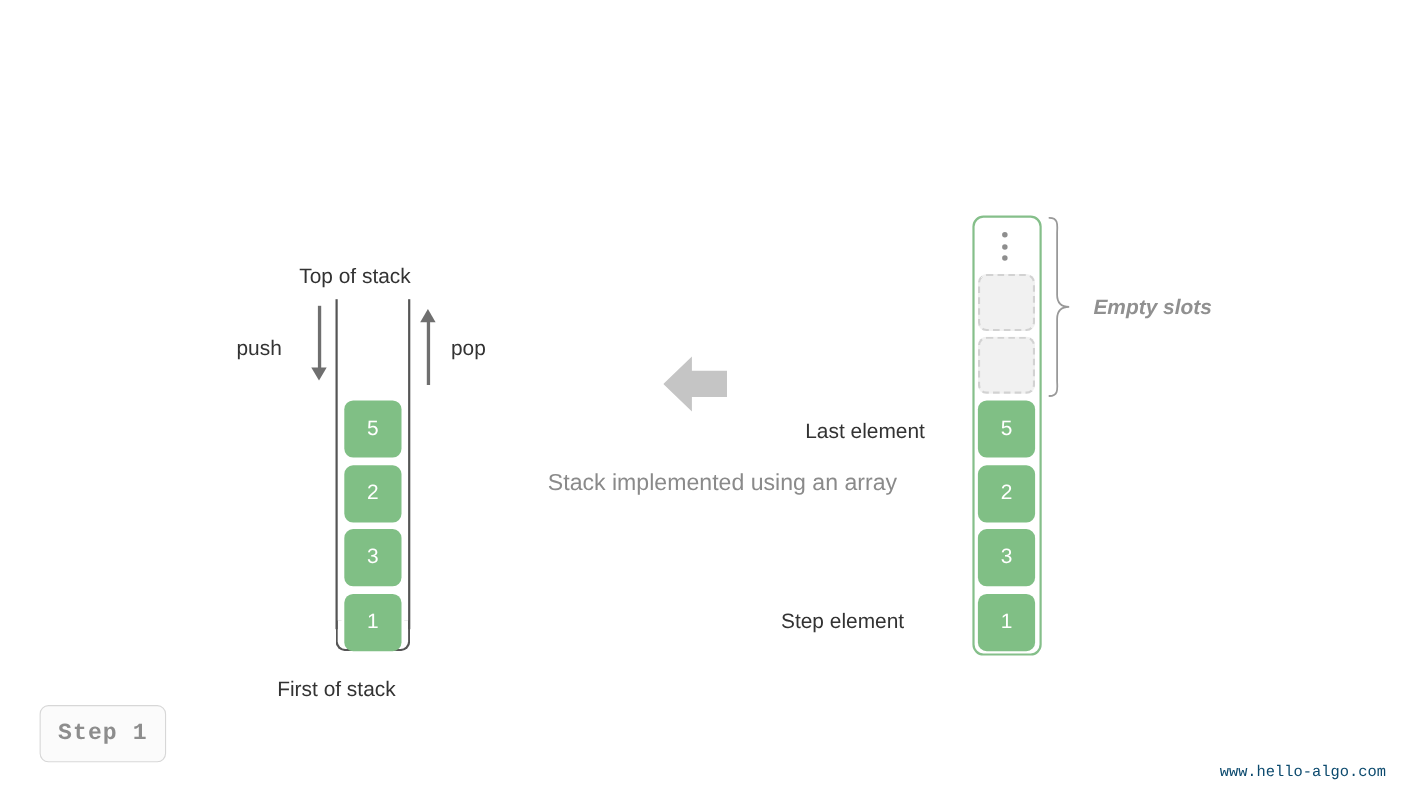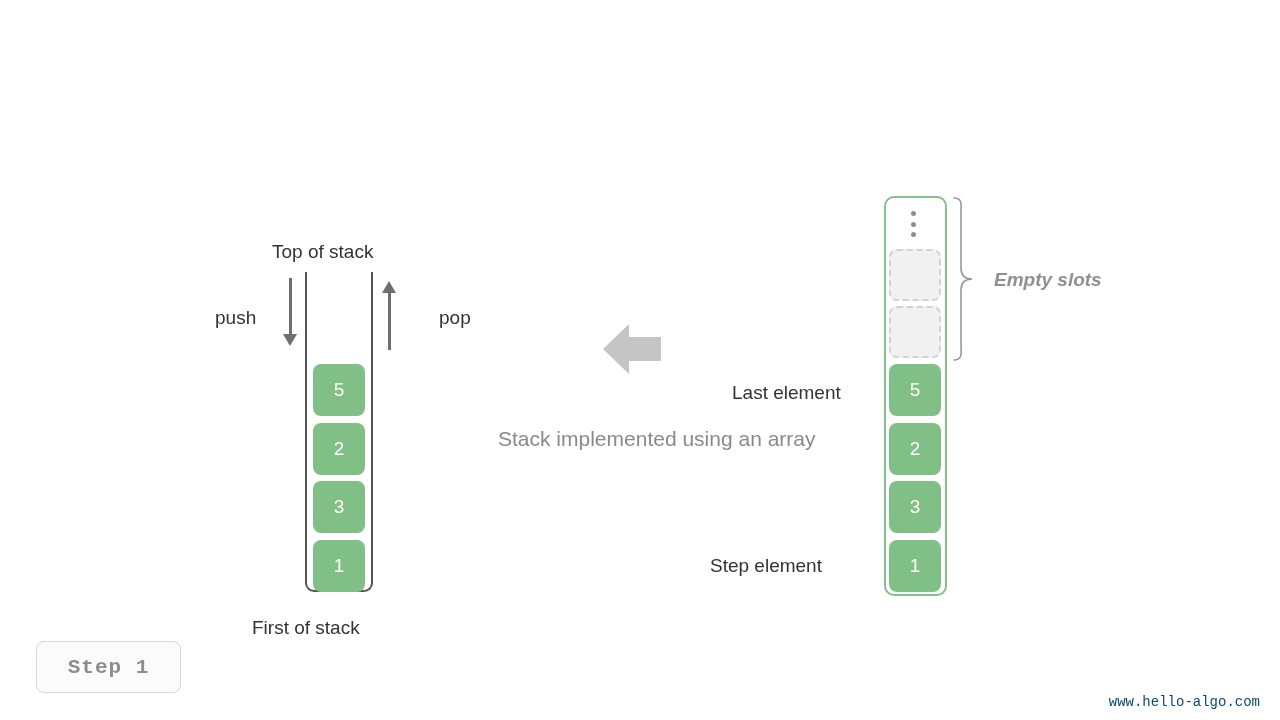--- a/index.html
+++ b/index.html
@@ -184,21 +184,21 @@
     top: 196px;
     width: 26px;
     height: 166px;
   }
 
   
   #step-badge {
     position: absolute;
     left: 36px;
     top: 641px;
-    width: 145px;
+    width: 115px;
     height: 52px;
     border: 1px solid #d7d7d7;
     border-radius: 8px;
     background: #fbfbfb;
     display: flex;
     align-items: center;
     justify-content: center;
     font-family: "Liberation Mono", monospace;
     font-weight: bold;
     font-size: 21px;
@@ -224,21 +224,21 @@
 <div class="canvas">
 
   <div class="label-dark" style="left:272px; top:241px;">Top of stack</div>
 
   <div class="vline" style="left:289px; top:278px; height:58px;"></div>
   <div class="arrowhead down" style="left:283px; top:334px;"></div>
   <div class="label-dark" style="left:215px; top:307px;">push</div>
 
   <div class="vline" style="left:388px; top:292px; height:58px;"></div>
   <div class="arrowhead up" style="left:382px; top:281px;"></div>
-  <div class="label-dark" style="left:410px; top:307px;margin-left:29px;">pop</div>
+  <div class="label-dark" style="left:410px; top:307px;">pop</div>
 
   <div id="stack-container">
     <div class="wall left"></div>
     <div class="wall right"></div>
     <div class="floor"></div>
   </div>
 
   <div class="stack-cell" style="top:364px;">5</div>
   <div class="stack-cell" style="top:423px;">2</div>
   <div class="stack-cell" style="top:481px;">3</div>

